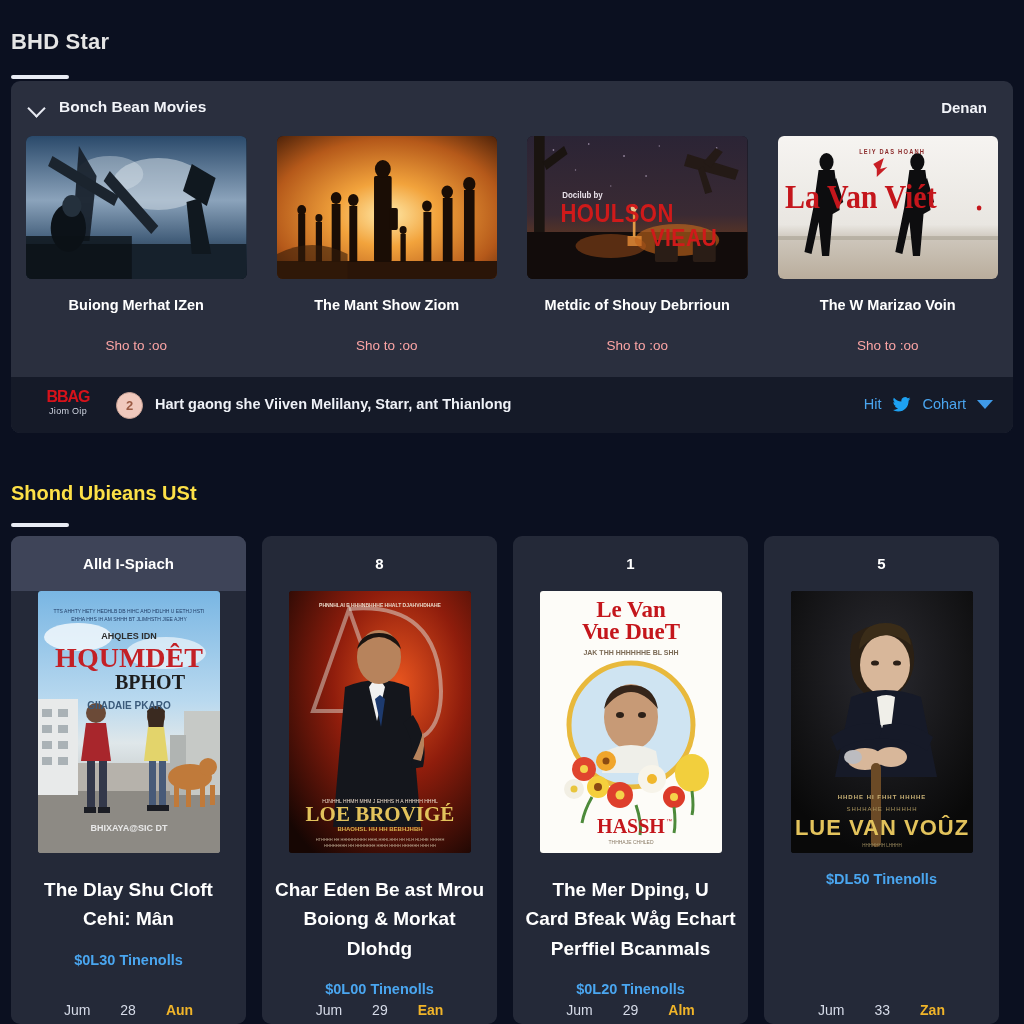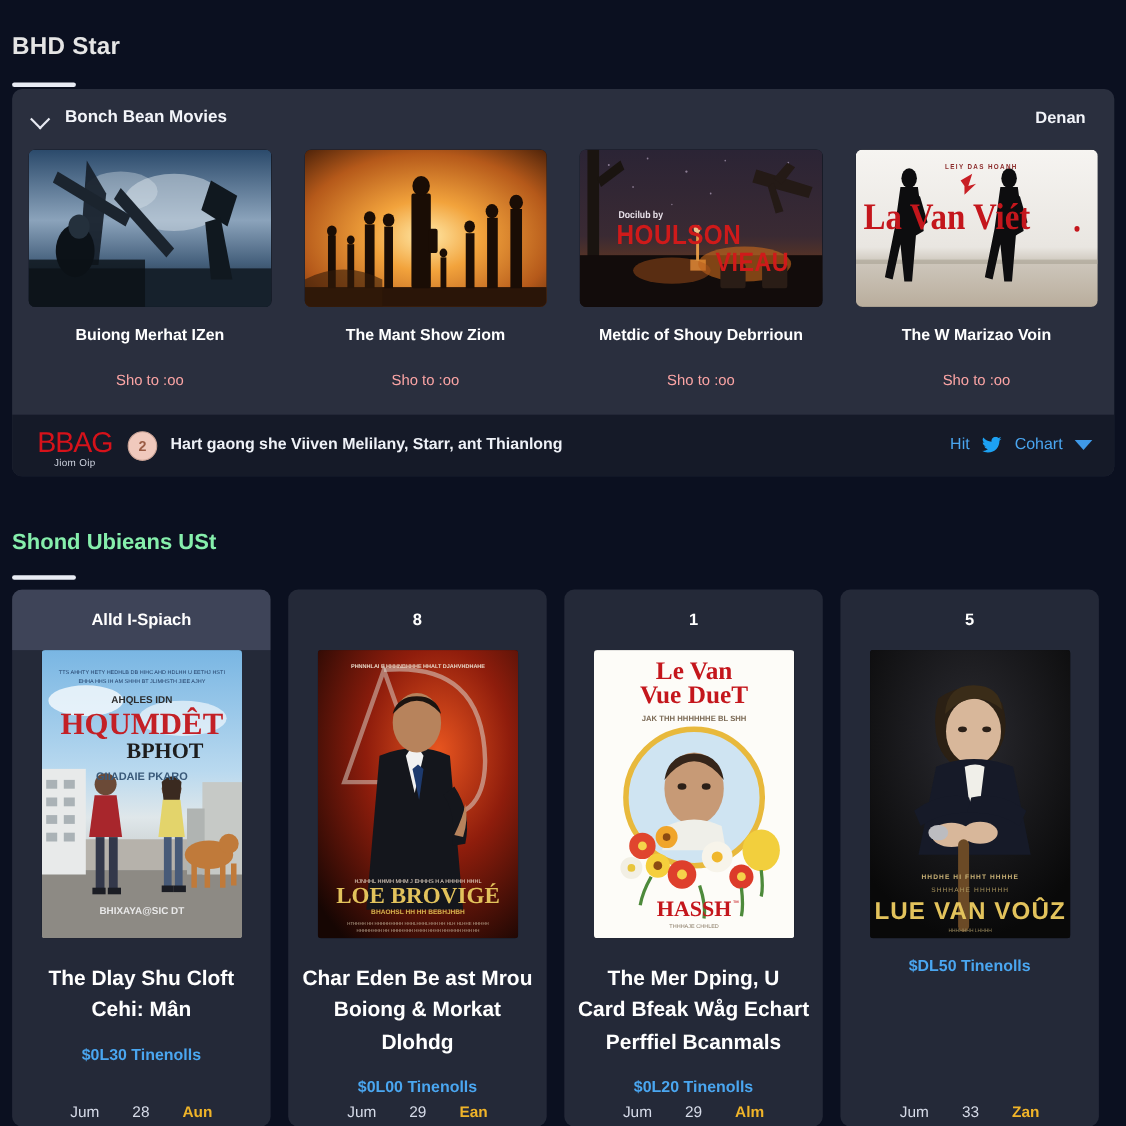--- a/index.html
+++ b/index.html
@@ -73,21 +73,21 @@
   
   .banner {
     position: absolute; left: 0; bottom: 0; width: 100%; height: 56px;
     background: #151a28;
   }
   .bbc-logo {
     position: absolute; left: 22px; top: 12px;
     width: 70px; text-align: center; line-height: 1;
   }
   .bbc-logo .bg {
-    font-size: 26px; font-weight: normal; color: #d6121a;
+    font-size: 16px; font-weight: bold; color: #d6121a;
     letter-spacing: -1px;
   }
   .bbc-logo .sm {
     font-size: 9px; color: #cfd4e0; margin-top: 2px; letter-spacing: .3px;
   }
   .avatar {
     position: absolute; left: 105px; top: 15px;
     width: 27px; height: 27px; border-radius: 50%;
     background: #f0c9bd; border: 1px solid #caa396;
     display: flex; align-items: center; justify-content: center;
@@ -106,21 +106,21 @@
   .bird { width: 19px; height: 15px; }
   .caret {
     width: 0; height: 0;
     border-left: 8px solid transparent; border-right: 8px solid transparent;
     border-top: 9px solid #3f9ae8;
   }
 
   
   .sec2-title {
     position: absolute; left: 11px; top: 482px;
-    font-size: 20px; font-weight: bold; color: #86efac; text-align: right;
+    font-size: 20px; font-weight: bold; color: #fde047; text-align: right;
   }
   .sec2-underline {
     position: absolute; left: 11px; top: 523px;
     width: 58px; height: 4px; background: #e9ecf4; border-radius: 2px;
   }
 
   .cards {
     position: absolute; left: 11px; top: 536px;
     width: 1002px; display: flex; gap: 16px;
   }

